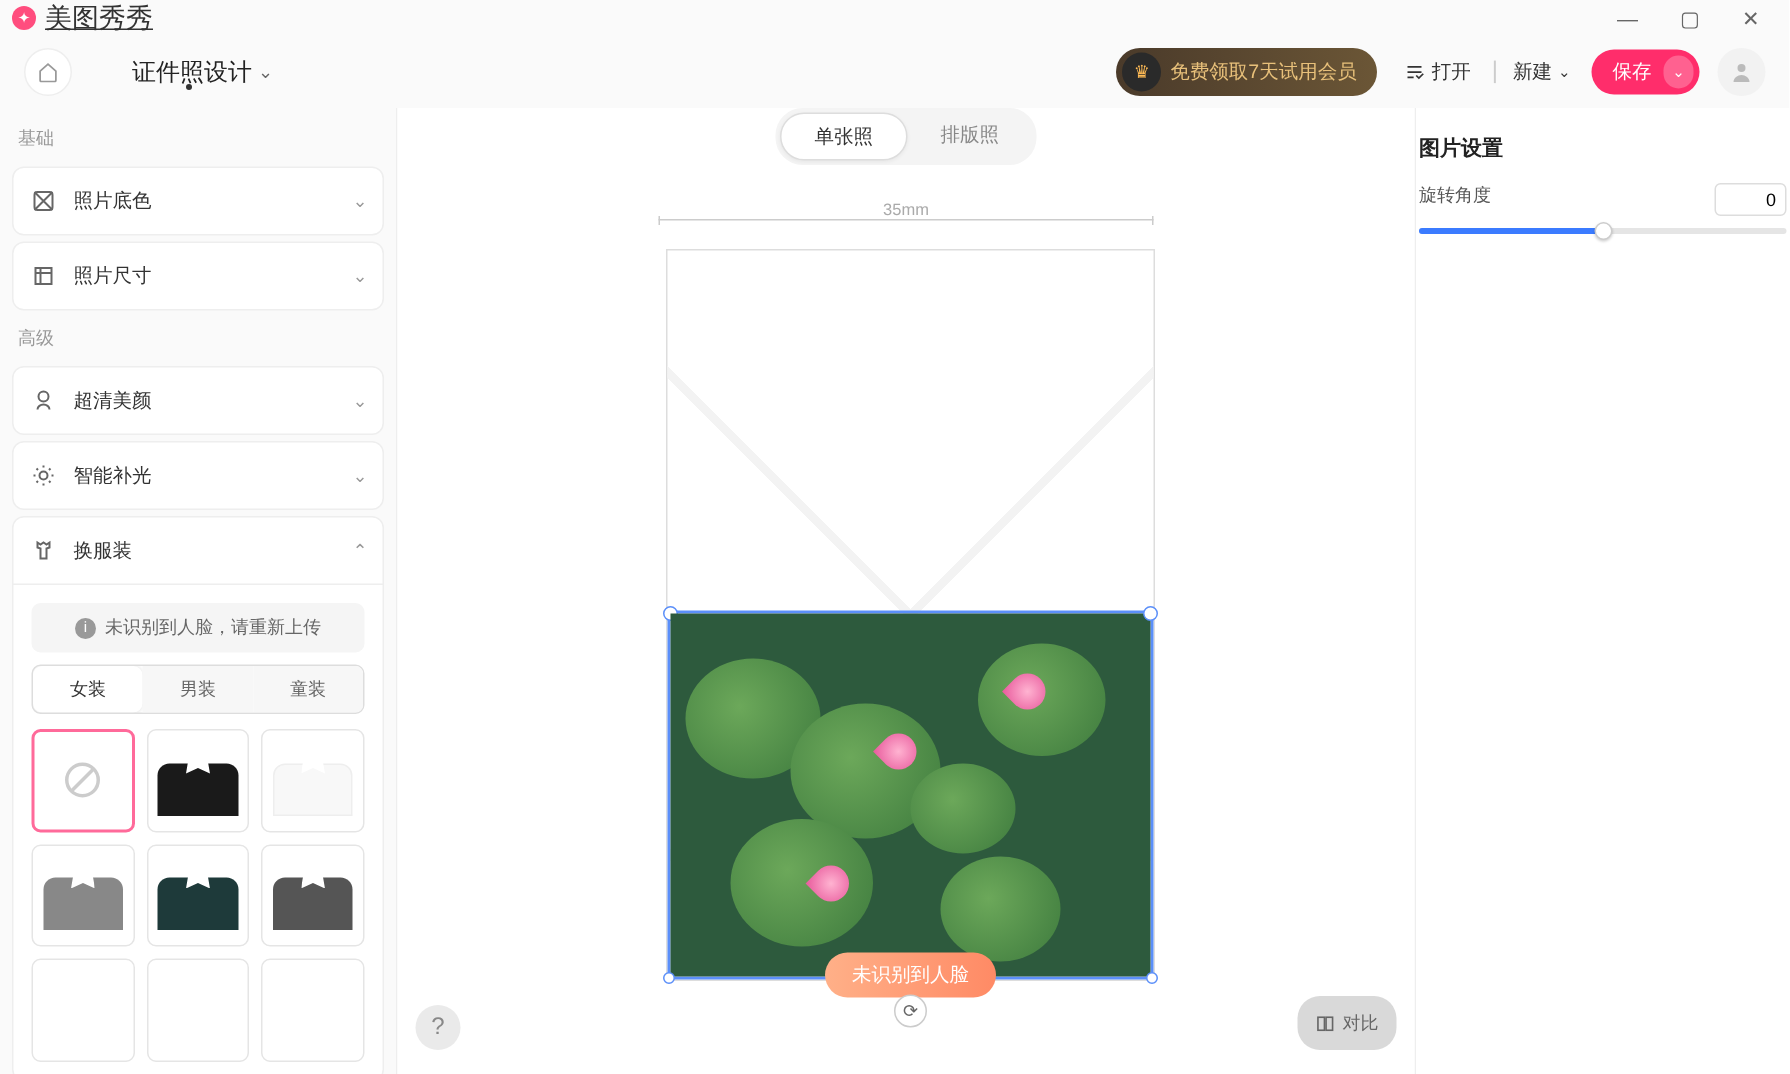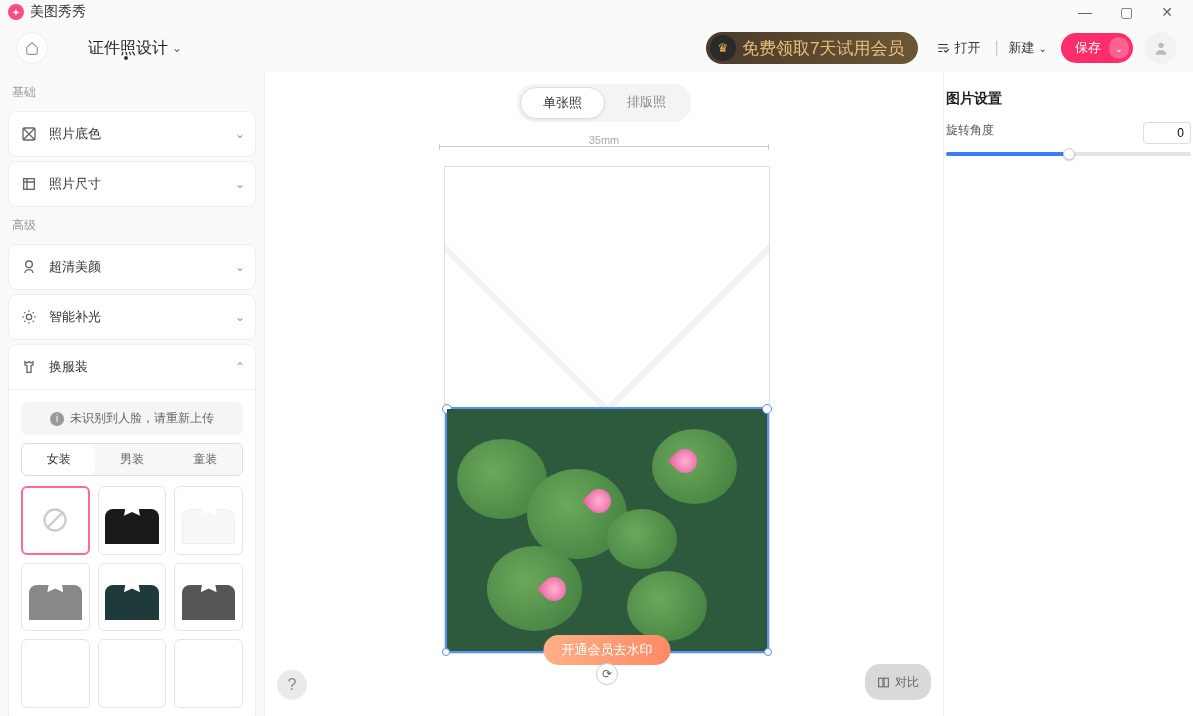--- a/index.html
+++ b/index.html
@@ -1,32 +1,32 @@
 <!DOCTYPE html>
 <html><head>
 <meta charset="utf-8">
 <style>
 * { margin: 0; padding: 0; box-sizing: border-box; font-family: "Microsoft YaHei", sans-serif; }
 body { background: #fff; width: 1193px; height: 716px; overflow: hidden; }
 
 .titlebar { height: 24px; display: flex; align-items: center; padding: 0 8px; background: #fafafa; }
 .titlebar .logo { width: 16px; height: 16px; border-radius: 50%; background: #ff4d7e; margin-right: 6px; display: flex; align-items: center; justify-content: center; color: #fff; font-size: 10px; }
-.titlebar .app-name { font-size: 14px; color: #333; }
+.titlebar .app-name { font-size: 18px; color: #333; text-decoration: underline; }
 .titlebar .win-controls { margin-left: auto; display: flex; gap: 28px; padding-right: 12px; }
 .titlebar .win-controls span { cursor: pointer; color: #666; font-size: 14px; }
 
 .toolbar { height: 48px; display: flex; align-items: center; padding: 0 16px; background: #fafafa; }
 .home-btn { width: 32px; height: 32px; border-radius: 50%; background: #fff; border: 1px solid #eee; display: flex; align-items: center; justify-content: center; margin-right: 40px; color: #999; }
 .title-dd { font-size: 16px; color: #222; display: flex; align-items: center; gap: 4px; cursor: pointer; justify-content: space-between; }
 .title-dd .chev { font-size: 12px; color: #666; }
 .title-dd .dot { position: absolute; margin-top: 20px; width: 4px; height: 4px; background: #333; border-radius: 50%; margin-left: 36px; }
 .toolbar .spacer { flex: 1; }
 .vip-pill { display: flex; align-items: center; background: linear-gradient(90deg, #4a3a2a, #6b5636); border-radius: 18px; height: 32px; padding: 0 14px 0 4px; gap: 6px; margin-right: 18px; }
 .vip-pill .badge { width: 26px; height: 26px; background: #2a2a2a; border-radius: 50%; display: flex; align-items: center; justify-content: center; color: #ffbb55; font-size: 12px; }
-.vip-pill .txt { color: #e8c07a; font-size: 17px; }
+.vip-pill .txt { color: #e8c07a; font-size: 13px; }
 .tool-link { display: flex; align-items: center; gap: 4px; color: #333; font-size: 13px; margin-right: 4px; cursor: pointer; }
 .divider { color: #ccc; margin: 0 10px; }
 .save-btn { background: #ff2d6b; color: #fff; border-radius: 16px; height: 30px; display: flex; align-items: center; padding: 0 4px 0 14px; font-size: 13px; margin-left: 10px; cursor: pointer; }
 .save-btn .chev-box { background: rgba(255,255,255,.25); width: 20px; height: 22px; border-radius: 12px; display: flex; align-items: center; justify-content: center; margin-left: 8px; font-size: 10px; }
 .avatar-btn { width: 32px; height: 32px; border-radius: 50%; background: #f2f2f2; margin-left: 12px; display: flex; align-items: center; justify-content: center; color: #bbb; }
 
 .main { display: flex; height: 644px; }
 
 .left { width: 265px; background: #fafafa; border-right: 1px solid #eee; overflow-y: auto; padding-top: 6px; }
 .left::-webkit-scrollbar { width: 0; }
@@ -43,21 +43,21 @@
 .seg .opt:not(.active) { background: #f7f7f7; }
 .grid { display: grid; grid-template-columns: repeat(3, 1fr); gap: 8px; padding: 0 12px 12px; }
 .grid .item { aspect-ratio: 1; background: #fff; border: 1px solid #e5e5e5; border-radius: 6px; display: flex; align-items: center; justify-content: center; cursor: pointer; overflow: hidden; }
 .grid .item.sel { border: 2px solid #ff6a9a; }
 .grid .item.none svg { color: #ccc; }
 .suit { width: 80%; height: 70%; position: relative; }
 .suit .collar { position: absolute; top: 0; left: 50%; transform: translateX(-50%); width: 30%; height: 40%; background: #fff; clip-path: polygon(20% 0, 80% 0, 100% 100%, 50% 80%, 0 100%); }
 .suit .body { position: absolute; bottom: 0; width: 100%; height: 75%; border-radius: 8px 8px 0 0; }
 
 .canvas-area { flex: 1; position: relative; background: #fff; display: flex; flex-direction: column; }
-.canvas-tabs { height: 50px; display: flex; align-items: flex-end; justify-content: center; gap: 0; }
+.canvas-tabs { height: 50px; display: flex; align-items: flex-start; justify-content: center; gap: 0; }
 .ctab { padding: 6px 22px; font-size: 13px; color: #888; cursor: pointer; border-radius: 16px; }
 .ctab.active { background: #fff; color: #333; border: 1px solid #ddd; box-shadow: 0 1px 3px rgba(0,0,0,.06); }
 .ctab-wrap { background: #f4f4f4; border-radius: 18px; padding: 3px; display: flex; }
 
 .stage { flex: 1; display: flex; align-items: flex-start; justify-content: center; padding-top: 16px; position: relative; }
 .dims-top { position: absolute; top: 62px; font-size: 11px; color: #aaa; }
 .dims-left { position: absolute; left: 395px; top: 320px; font-size: 11px; color: #aaa; }
 .dims-right { position: absolute; right: 345px; top: 320px; font-size: 11px; color: #aaa; }
 .ruler-h { position: absolute; top: 74px; width: 330px; border-top: 1px solid #ccc; }
 .ruler-h::before, .ruler-h::after { content:''; position: absolute; width: 1px; height: 6px; background: #ccc; top: -3px; }
@@ -285,21 +285,21 @@
               <div class="leaf l3"></div>
             <div class="leaf l4"></div>
               <div class="leaf l5"></div>
               <div class="leaf l6"></div>
             <div class="fl f1"></div>
               <div class="fl f2"></div>
               <div class="fl f3"></div>
           </div>
           <div class="sel-bl"></div>
           <div class="sel-br"></div>
-          <div class="wm-pill">开通会员去水印</div>
+          <div class="wm-pill">未识别到人脸</div>
           <div class="rotate-handle">⟳</div>
         </div>
       </div>
     </div>
 
     <div class="help-btn">?</div>
     <div class="compare-btn">
       <svg width="13" height="13" viewBox="0 0 24 24" fill="none" stroke="currentColor" stroke-width="2">
           <rect x="3" y="4" width="8" height="16"></rect>
           <rect x="13" y="4" width="8" height="16"></rect>

